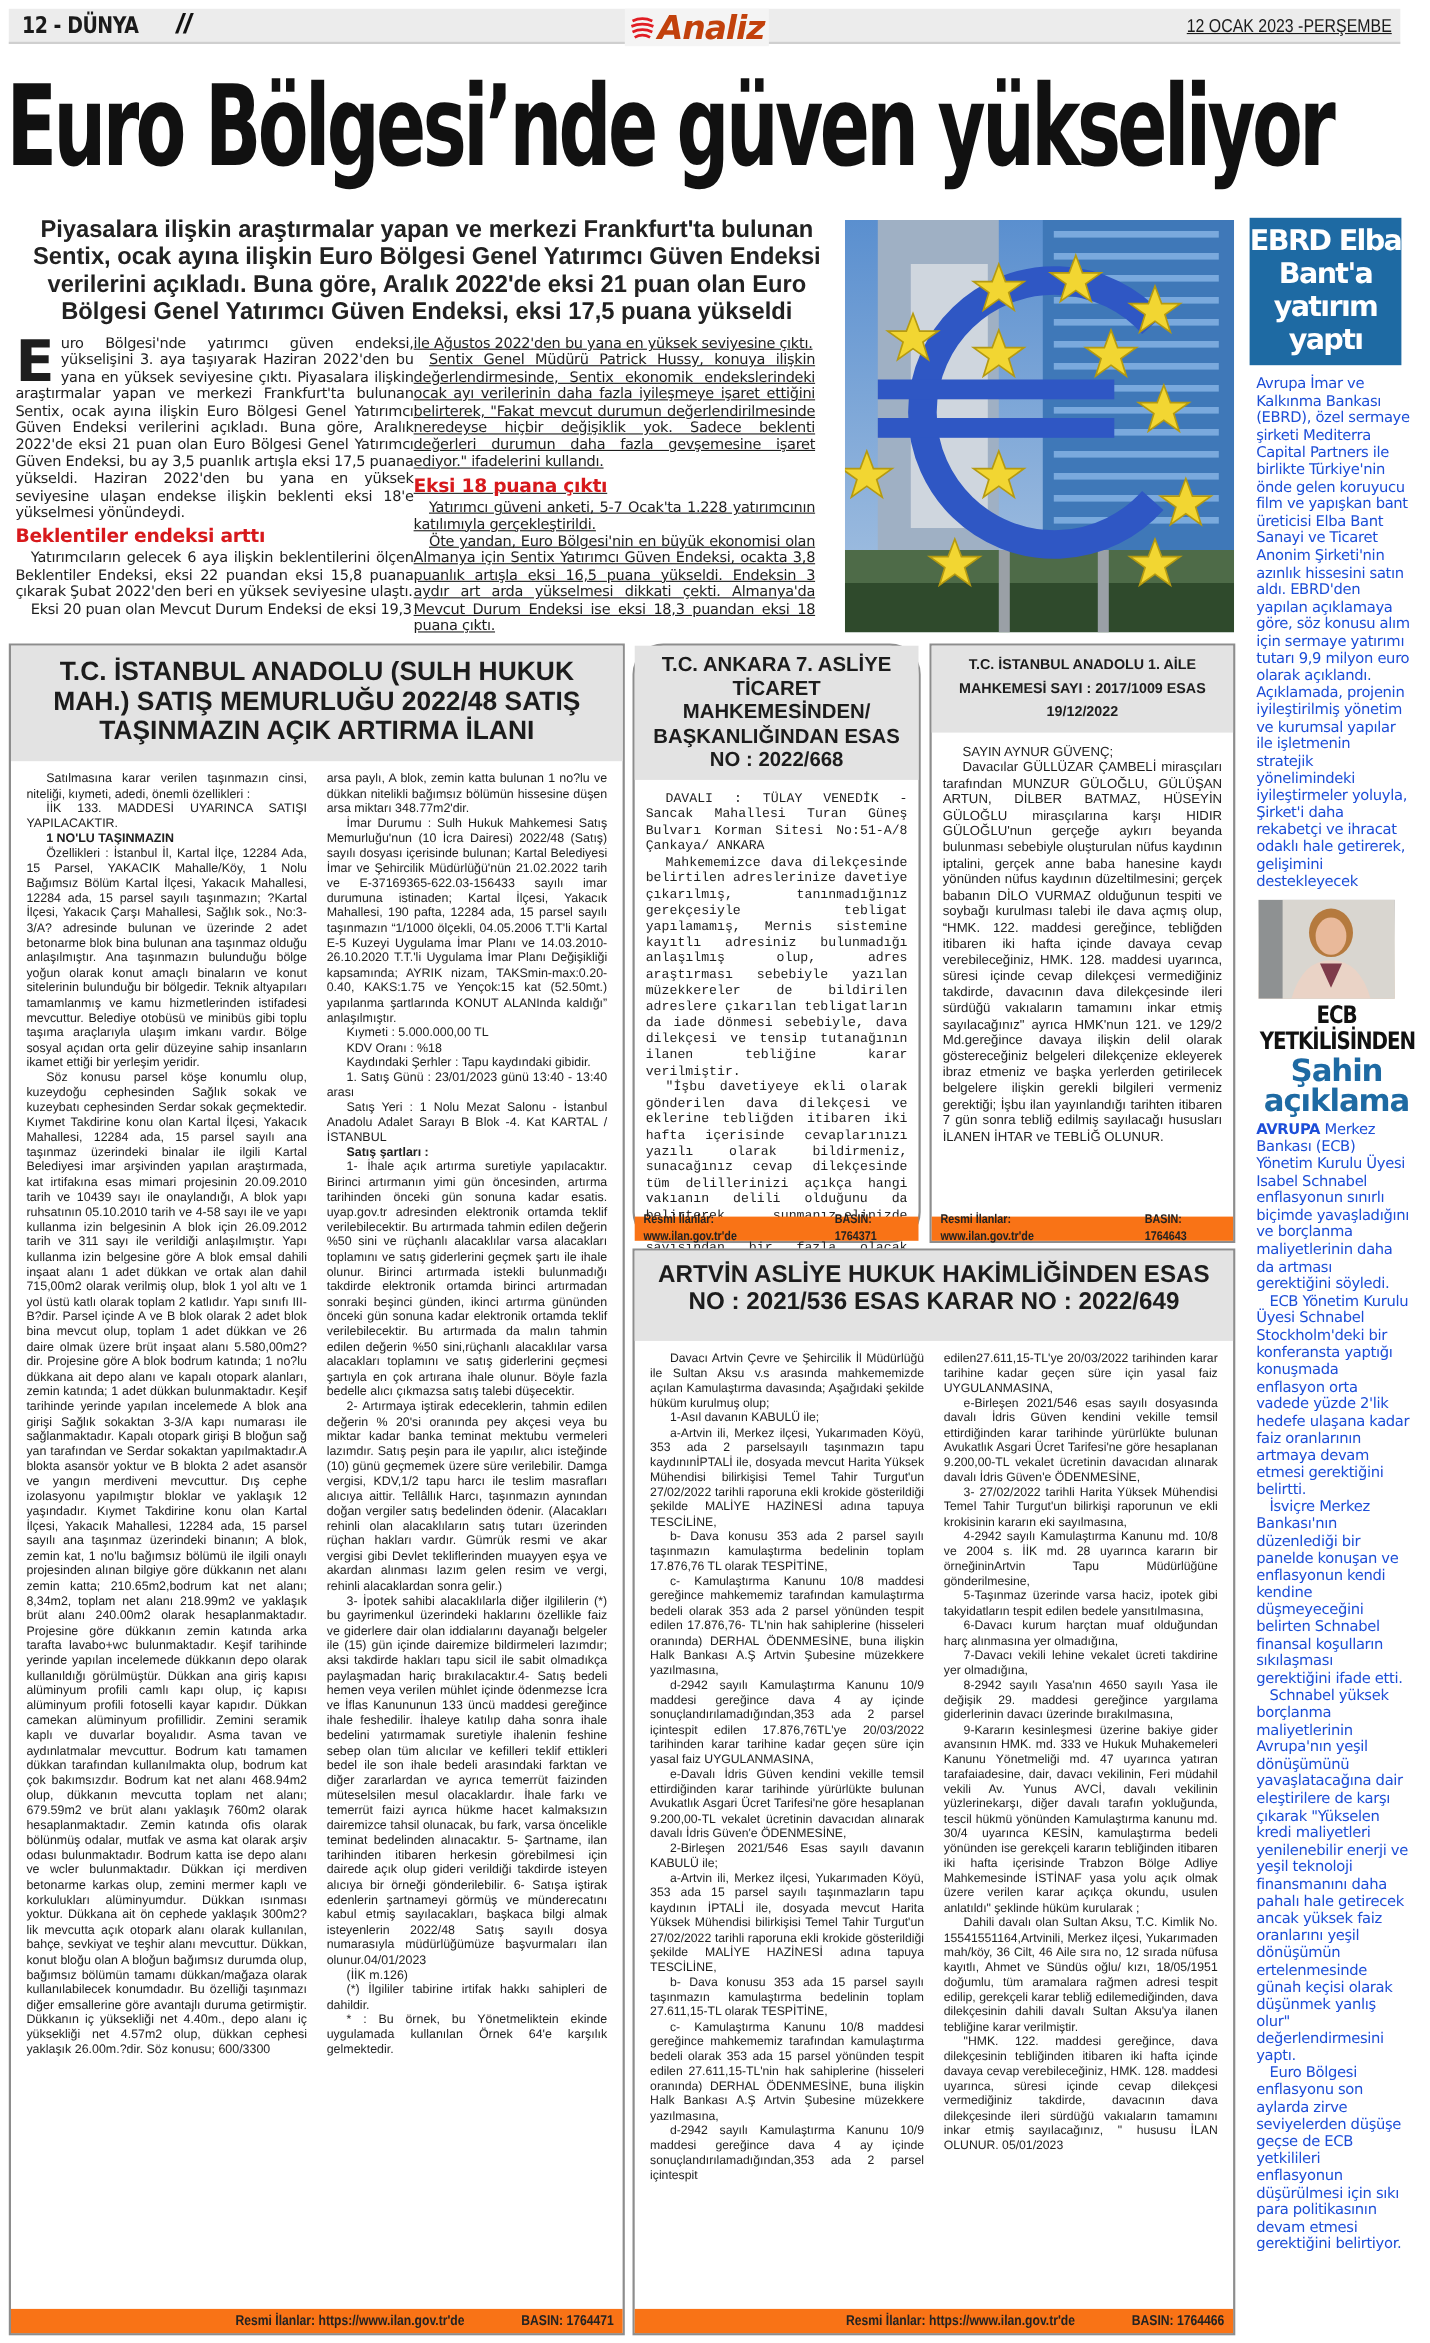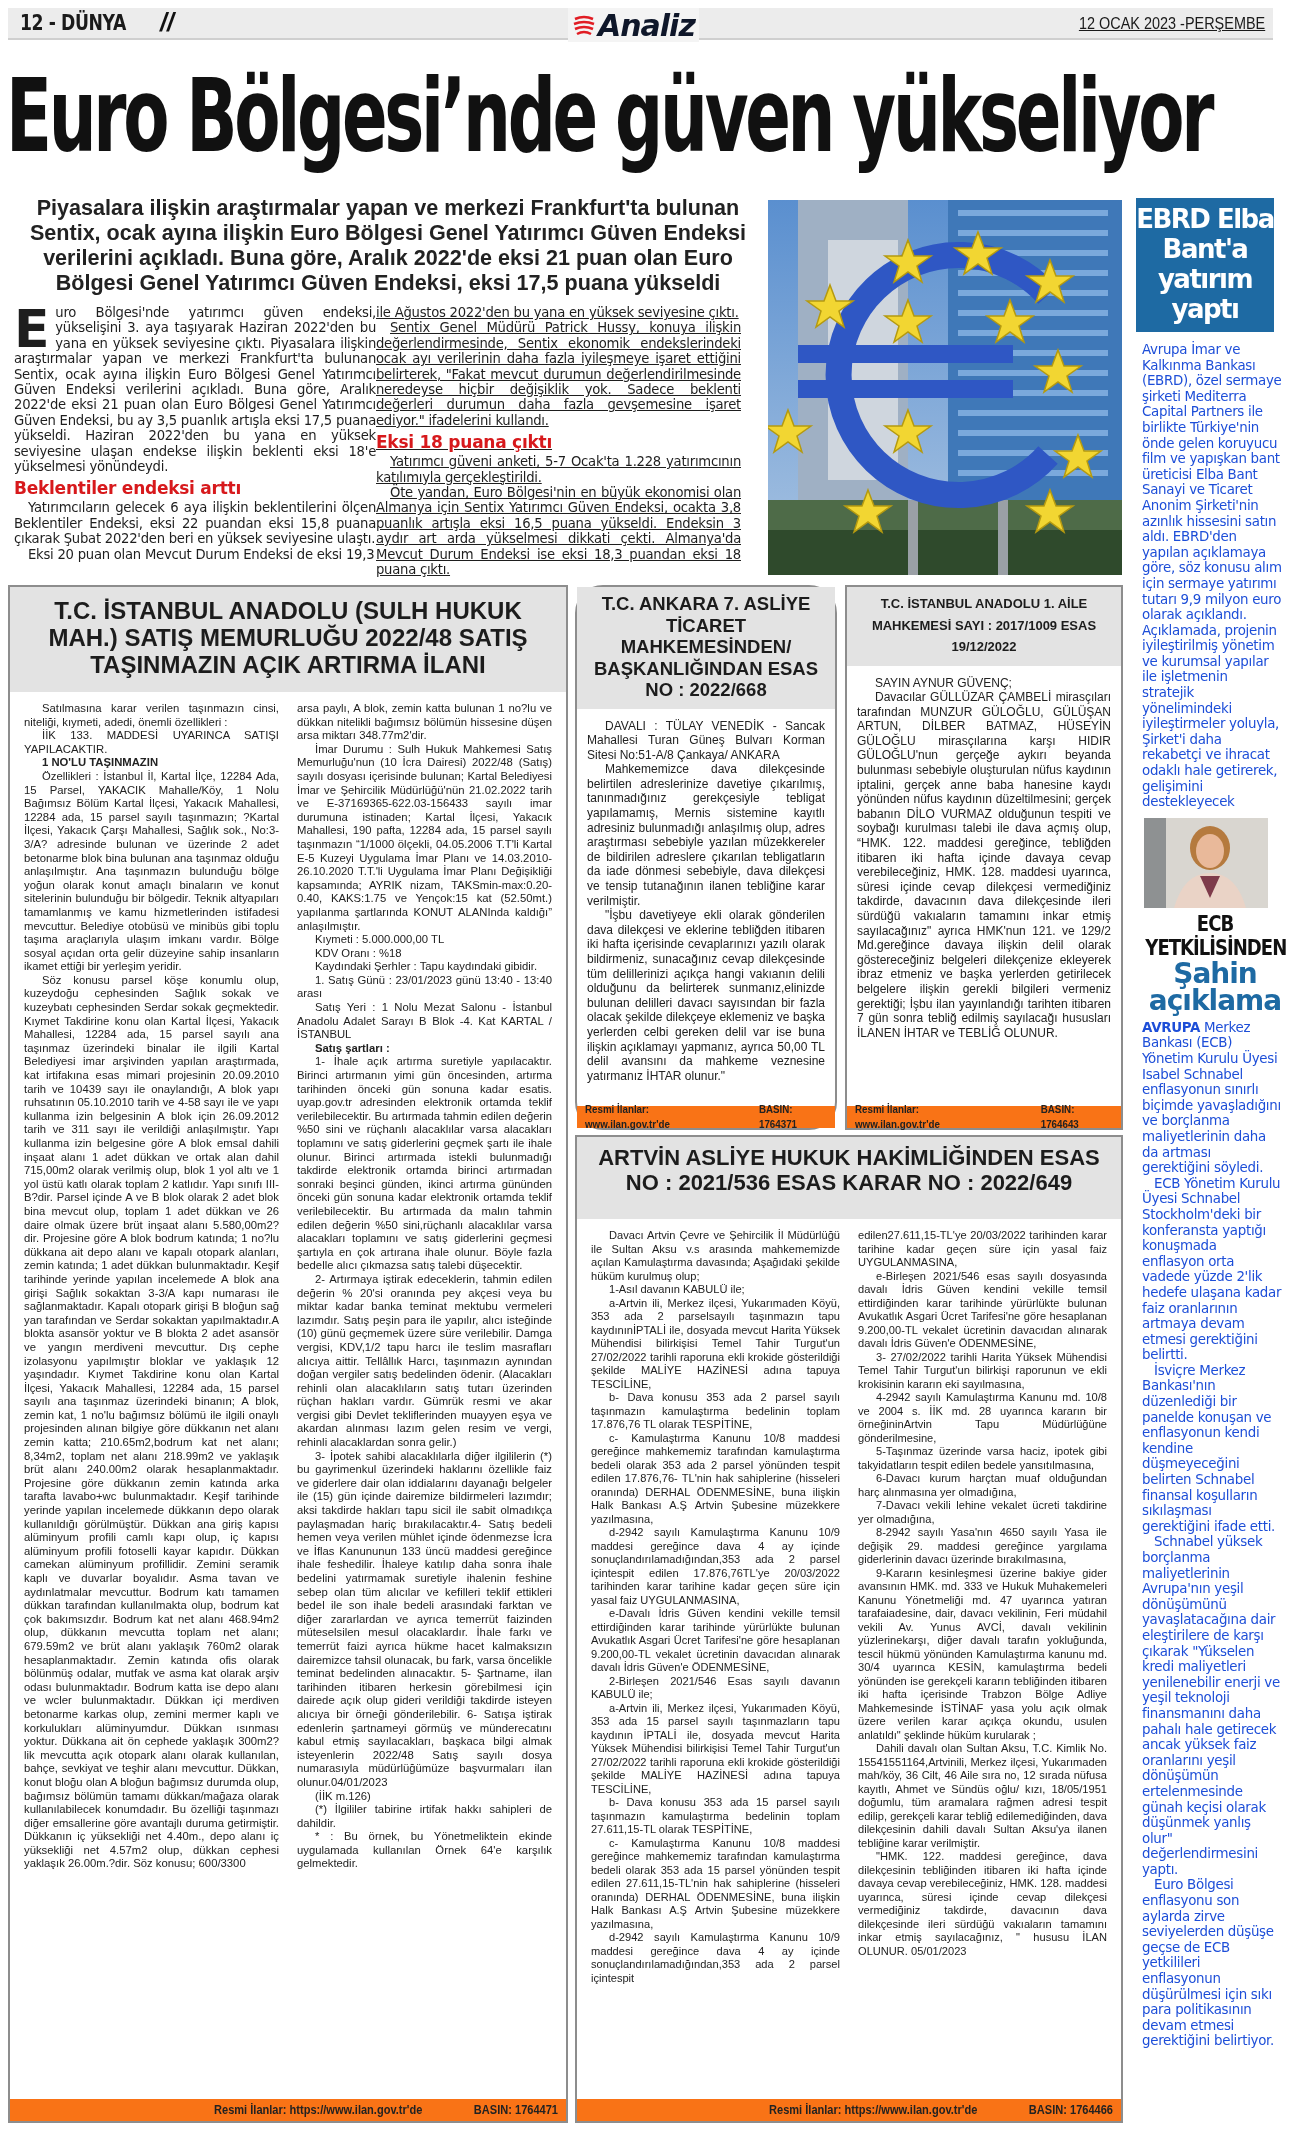--- a/index.html
+++ b/index.html
@@ -5,21 +5,21 @@
   * { box-sizing: border-box; margin: 0; padding: 0; }
   html, body { width: 1300px; height: 2130px; background: #ffffff; overflow: hidden; }
   body { font-family: "Liberation Sans", sans-serif; color: #1a1a1a; position: relative; }
 
   
   .topbar { position: absolute; left: 8px; top: 8px; width: 1265px; height: 32px; background: #ececec; border-bottom: 2px solid #cfcfcf; }
   .section-label { position: absolute; left: 12px; top: 3px; font-family: "DejaVu Sans", sans-serif; font-weight: bold; font-size: 21px; transform: scaleX(0.82); transform-origin: left; letter-spacing: -0.5px; }
   .section-slashes { position: absolute; left: 152px; top: 0px; font-weight: bold; font-style: italic; font-size: 25px; color: #111; }
   .logo { position: absolute; left: 560px; top: 0px; height: 34px; display: flex; align-items: center; background: #f4f4f4; padding: 0 4px; }
   .logo-mark { width: 24px; height: 24px; margin-right: 2px; }
-  .logo-text { font-family: "DejaVu Sans", sans-serif; font-weight: bold; font-style: italic; font-size: 30px; color: #0f172a; letter-spacing: -1px; }
+  .logo-text { font-family: "DejaVu Sans", sans-serif; font-weight: bold; font-style: italic; font-size: 30px; color: #c2410c; letter-spacing: -1px; }
   .date-label { position: absolute; right: 8px; top: 6px; font-size: 17px; text-decoration: underline; transform: scaleX(0.85); transform-origin: right; }
 
   
   .headline { position: absolute; left: 6px; top: 56px; width: 1290px; font-family: "DejaVu Sans", sans-serif; font-weight: bold; font-size: 102px; line-height: 120px; color: #111; letter-spacing: -5px; transform: scaleX(0.66); transform-origin: left top; white-space: nowrap; }
 
   
   .deck { position: absolute; left: 8px; top: 195px; width: 760px; text-align: center; font-size: 22px; line-height: 25px; font-weight: bold; color: #222; transform: scaleX(0.98); }
 
   
   .art-col { position: absolute; font-family: "DejaVu Sans", sans-serif; font-size: 13.2px; line-height: 15.4px; color: #1e1e1e; text-align: justify; letter-spacing: -0.25px; }
@@ -197,21 +197,21 @@
     </div>
   </div>
   <div class="notice-footer">
     <span>Resmi İlanlar: https://www.ilan.gov.tr'de</span>
     <span>BASIN: 1764471</span>
   </div>
 </div>
 
 <div class="notice" style="left:575px; top:585px; width:262px; height:545px; font-size:12px; line-height:14.6px;border-radius:28px;">
   <div class="notice-title" style="font-size:18.5px; line-height:21.5px; padding:6px 8px 8px;">T.C. ANKARA 7. ASLİYE TİCARET MAHKEMESİNDEN/ BAŞKANLIĞINDAN ESAS NO : 2022/668</div>
-  <div class="notice-body" style="padding:10px 10px 0;">
+  <div class="notice-body" style="padding:10px 10px 0;font-family:Liberation Mono, monospace;">
     <p>DAVALI : TÜLAY VENEDİK - Sancak Mahallesi Turan Güneş Bulvarı Korman Sitesi No:51-A/8 Çankaya/ ANKARA</p>
     <p>Mahkememizce dava dilekçesinde belirtilen adreslerinize davetiye çıkarılmış, tanınmadığınız gerekçesiyle tebligat yapılamamış, Mernis sistemine kayıtlı adresiniz bulunmadığı anlaşılmış olup, adres araştırması sebebiyle yazılan müzekkereler de bildirilen adreslere çıkarılan tebligatların da iade dönmesi sebebiyle, dava dilekçesi ve tensip tutanağının ilanen tebliğine karar verilmiştir.</p>
     <p>"İşbu davetiyeye ekli olarak gönderilen dava dilekçesi ve eklerine tebliğden itibaren iki hafta içerisinde cevaplarınızı yazılı olarak bildirmeniz, sunacağınız cevap dilekçesinde tüm delillerinizi açıkça hangi vakıanın delili olduğunu da belirterek sunmanız,elinizde bulunan delilleri davacı sayısından bir fazla olacak şekilde dilekçeye eklemeniz ve başka yerlerden celbi gereken delil var ise buna ilişkin açıklamayı yapmanız, ayrıca 50,00 TL delil avansını da mahkeme veznesine yatırmanız İHTAR olunur."</p>
   </div>
   <div class="notice-footer" style="font-size:11.5px;">
     <span>Resmi İlanlar: www.ilan.gov.tr'de</span>
     <span>BASIN: 1764371</span>
   </div>
 </div>
 

